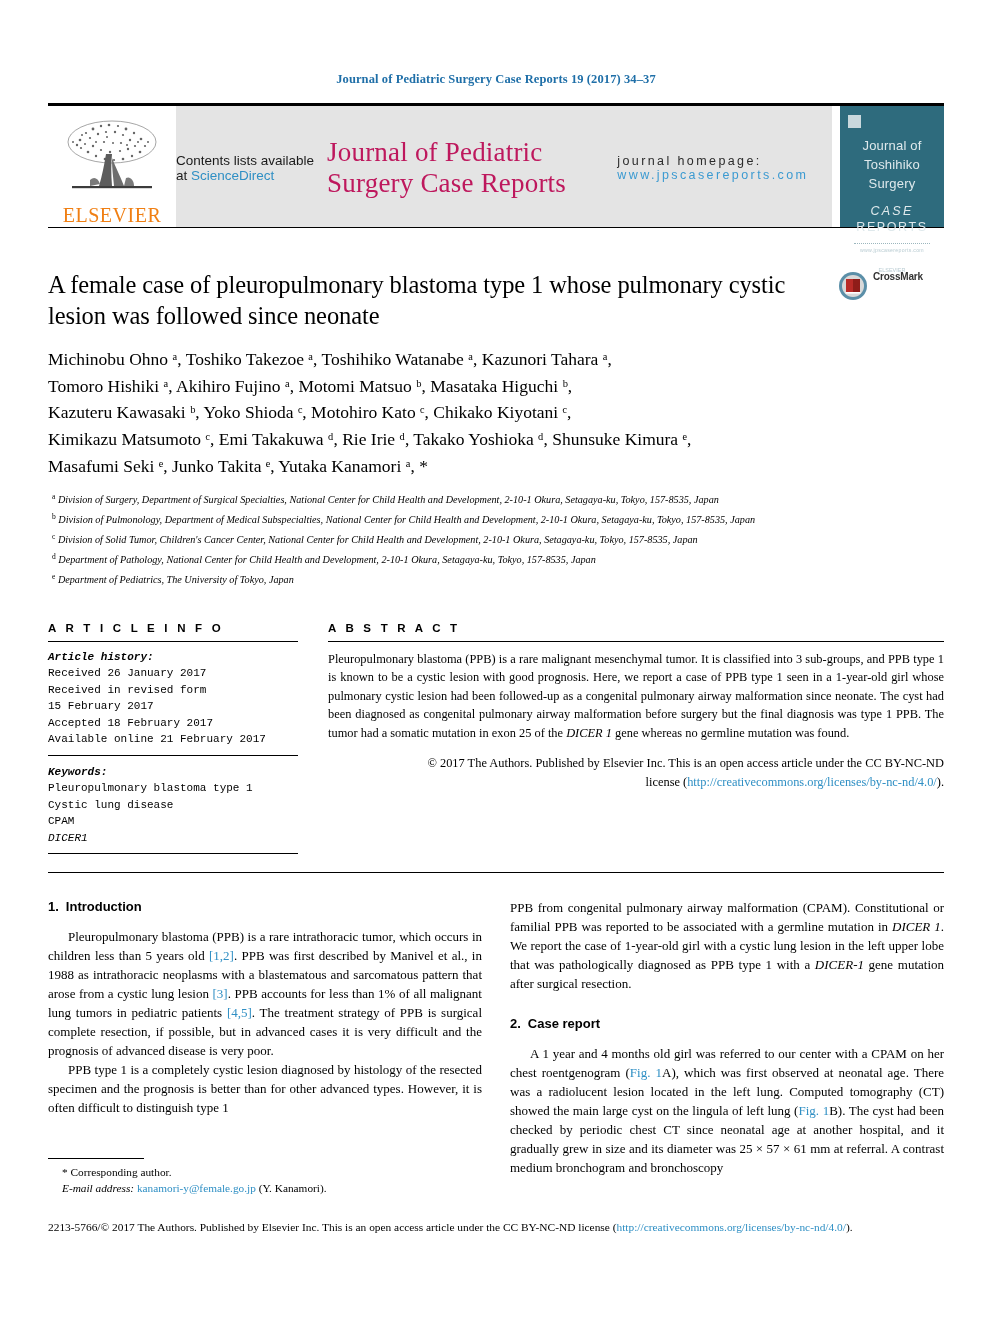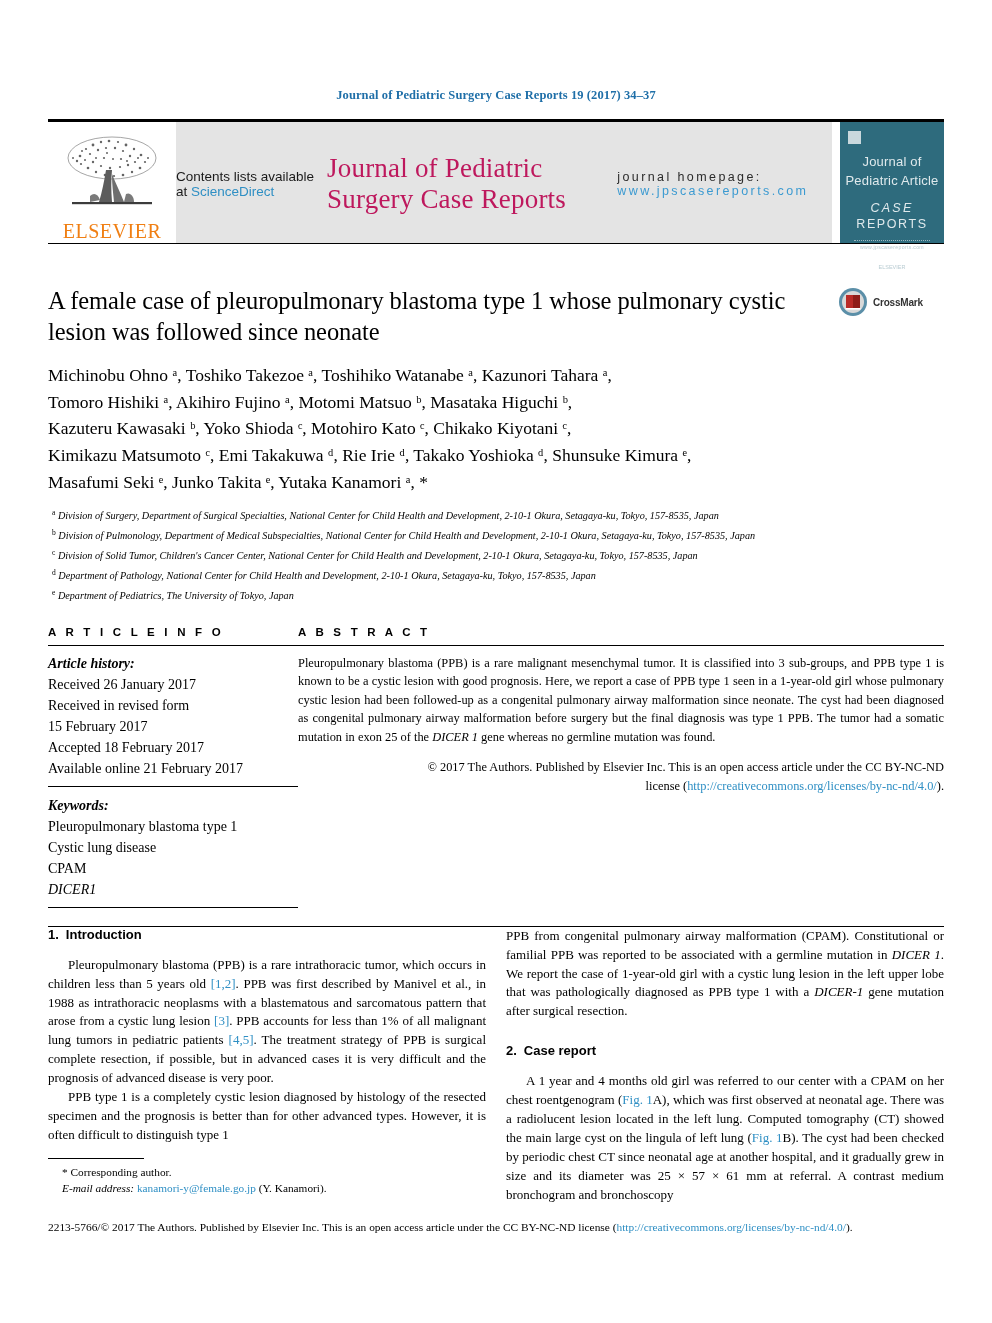--- a/index.html
+++ b/index.html
@@ -13,21 +13,21 @@
     font-family: "Liberation Serif", serif;
     color: #000000;
     position: relative;
     overflow: hidden;
   }
   .page {
     position: relative;
     width: 992px;
     height: 1323px;
     box-sizing: border-box;
-    padding: 16px 48px;
+    padding: 0 48px;
   }
 
   
   .running-head {
     text-align: center;
     font-family: "Liberation Serif", serif;
     font-weight: bold;
     font-size: 12.5px;
     color: #1f6fa8;
     padding-top: 72px;
@@ -135,21 +135,20 @@
     font-size: 24.5px;
     line-height: 1.27;
     font-weight: normal;
     margin: 0;
     max-width: 790px;
     letter-spacing: -.1px;
   }
   .crossmark {
     flex: 0 0 auto;
     display: flex;
-    align-items: center;
     gap: 5px;
     margin-top: 2px;
   }
   .crossmark-label {
     font-family: "Liberation Sans", sans-serif;
     font-size: 10px;
     font-weight: bold;
     color: #333;
     letter-spacing: -.2px;
   }
@@ -170,36 +169,37 @@
     font-style: italic;
     font-size: 10.2px;
     line-height: 1.42;
     max-width: 905px;
   }
   .affiliations .aff { margin: 4px; }
   .affiliations sup { font-style: normal; font-size: 7.5px; vertical-align: super; }
 
   
   .info-abstract {
-    margin-top: 22px;
-    display: flex;
+    margin-top: 34px;
+    display: flex;
+    gap: 30px;
   }
   .col-info { flex: 0 0 250px; }
   .col-abs  { flex: 1 1 auto; }
   .sec-label {
     font-family: "Liberation Sans", sans-serif;
     font-size: 11.5px;
     font-weight: bold;
     letter-spacing: 3.2px;
   }
   .hr-strong { border-top: 1.6px solid #000; margin-top: 7px; }
   .hr-thin { border-top: 1px solid #000; margin-top: 7px; }
   .info-body {
-    font-family: Liberation Serif, serif;
-    font-size: 14px;
+    font-family: Liberation Mono, monospace;
+    font-size: 11px;
     line-height: 1.5;
     margin-top: 7px;
   }
   .info-body .it { font-style: italic; font-weight: bold; }
   .kw-block { margin-top: 8px; }
   .kw-block .it { font-style: italic; font-weight: bold; }
   .kw-dicer { font-style: italic; }
   .abstract-body {
     font-family: "Liberation Serif", serif;
     font-size: 12.4px;
@@ -213,22 +213,23 @@
     font-size: 12.4px;
     line-height: 1.49;
     text-align: right;
     margin-top: 2px;
   }
   .copyright .lnk, .abstract-body .lnk { color: #2f8fc4; }
 
   
   .body-rule { border-top: 1px solid #000; margin-top: 18px; }
   .body-cols {
-    display: flex;
-    gap: 20px;
+    margin-top: 26px;
+    display: flex;
+    gap: 28px;
     justify-content: space-between;
   }
   .bcol { flex: 1 1 0; min-width: 0; }
   .h2 {
     font-family: "Liberation Sans", sans-serif;
     font-size: 13px;
     font-weight: bold;
     margin: 0 0 14px 0;
   }
   .h2 .num { margin-right: 7px; }
@@ -352,21 +353,21 @@
     <div class="journal-band">
       <div class="contents-line"><span>Contents lists available at </span><span class="sd">ScienceDirect</span></div>
       <div class="journal-name">Journal of Pediatric Surgery Case Reports</div>
       <div class="homepage-line"><span>journal homepage: </span><span class="url">www.jpscasereports.com</span></div>
     </div>
 
     <div class="cover-thumb">
       <div class="cover-mini-logo"></div>
       <div class="cover-jtitle">
         <div>Journal of</div>
-        <div>Pediatric Article</div>
+        <div>Toshihiko Surgery</div>
       </div>
       <div class="cover-case">CASE</div>
       <div class="cover-reports">REPORTS</div>
       <div class="cover-rule"></div>
       <div class="cover-sub">www.jpscasereports.com</div>
       <div class="cover-pub">ELSEVIER</div>
     </div>
   </div>
   <div class="masthead-bottom-rule"></div>
 

